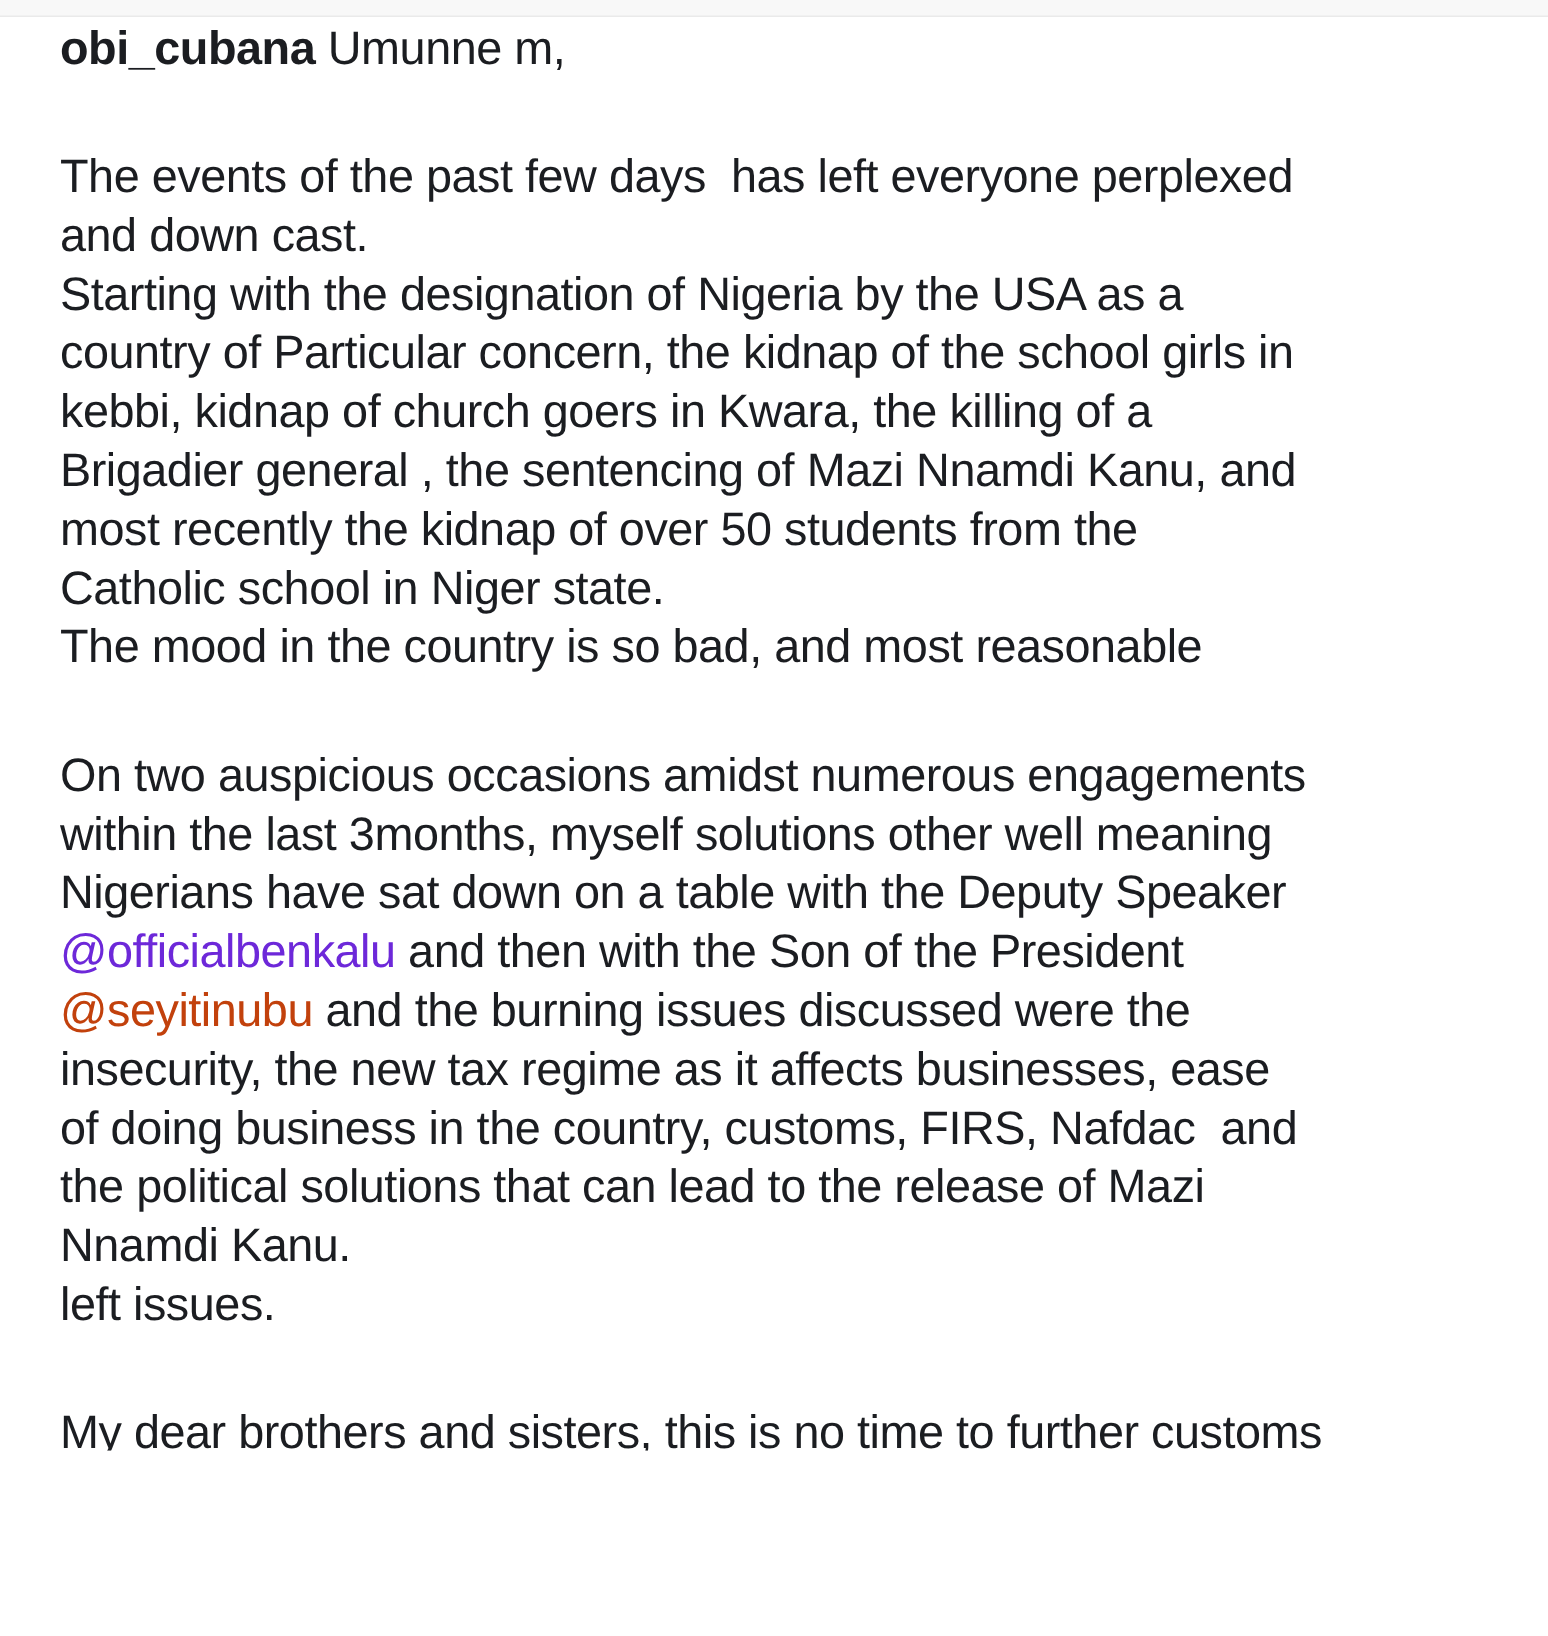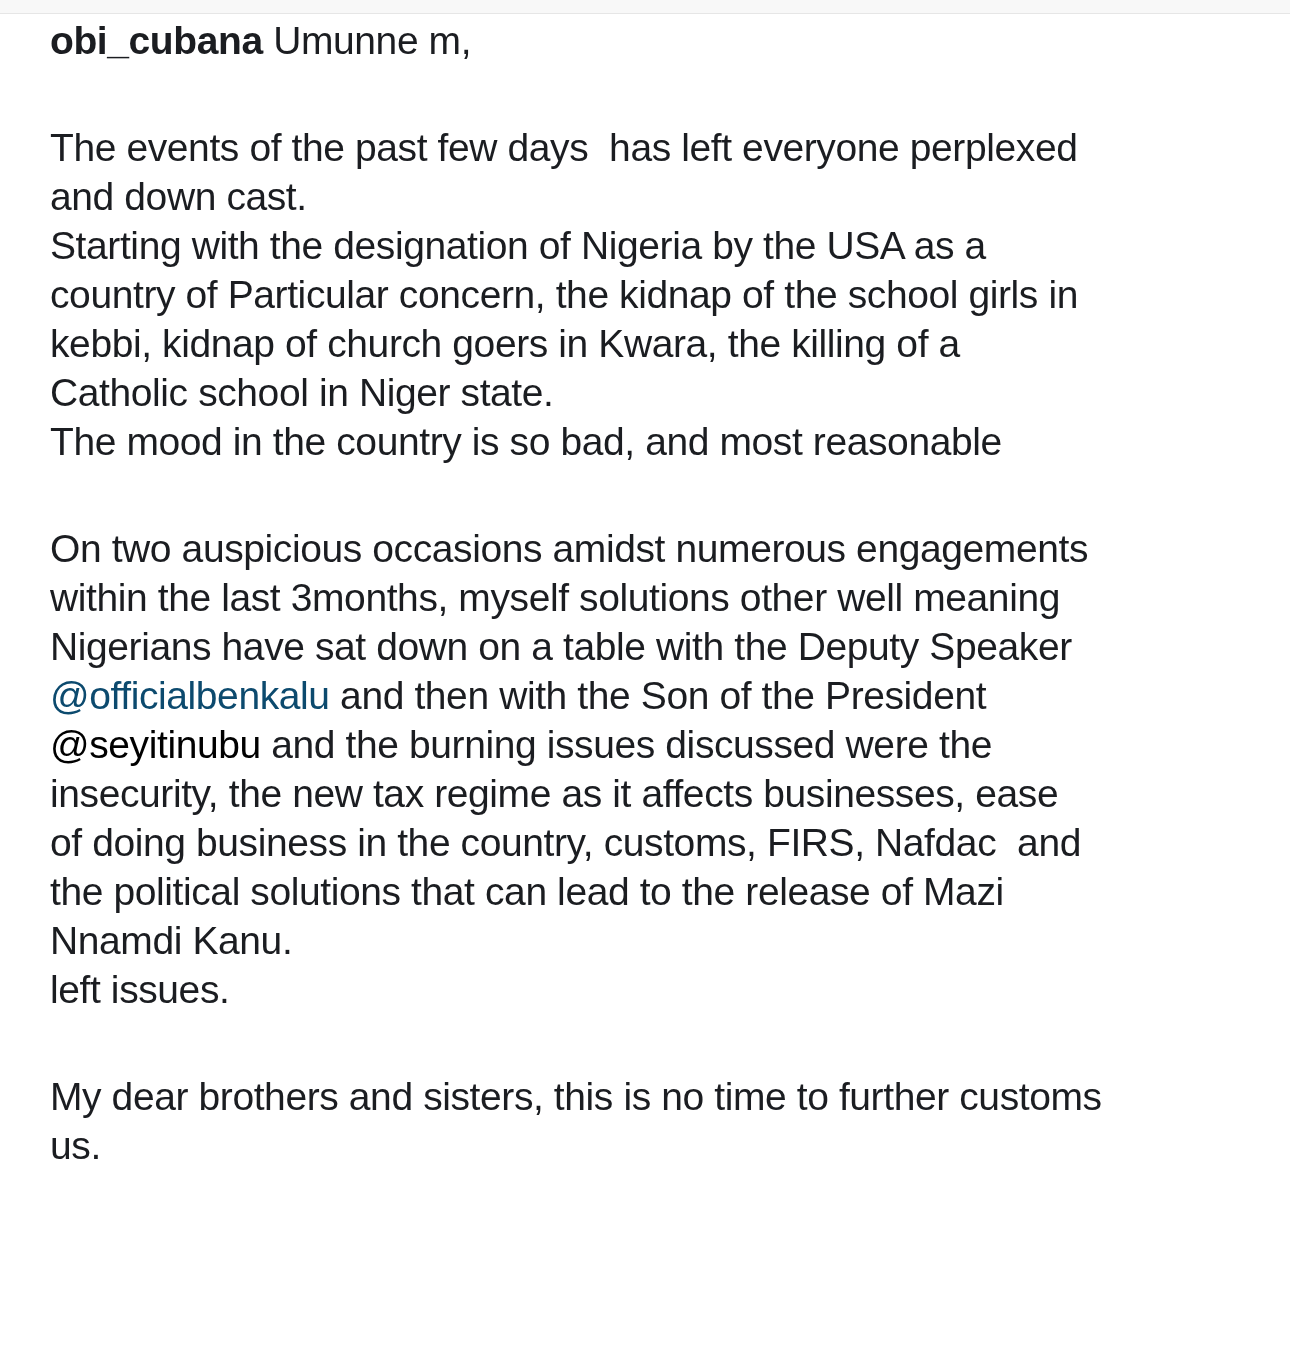--- a/index.html
+++ b/index.html
@@ -49,28 +49,30 @@
 <div class="page">
   <div class="top-strip"></div>
   <div class="caption" id="caption" style="color: rgb(27, 29, 33);">
       <div class="line"><span class="username">obi_cubana</span><span> Umunne m,</span></div>
       <div class="line blank"></div>
       <div class="line"><span>The events of the past few days  has left everyone perplexed</span></div>
       <div class="line"><span>and down cast.</span></div>
       <div class="line"><span>Starting with the designation of Nigeria by the USA as a</span></div>
       <div class="line"><span>country of Particular concern, the kidnap of the school girls in</span></div>
       <div class="line"><span>kebbi, kidnap of church goers in Kwara, the killing of a</span></div>
+      <div class="line"><span>Brigadier general , the sentencing of Mazi Nnamdi Kanu, and</span></div>
+      <div class="line"><span>most recently the kidnap of over 50 students from the</span></div>
       <div class="line"><span>Catholic school in Niger state.</span></div>
       <div class="line"><span>The mood in the country is so bad, and most reasonable</span></div>
       <div class="line blank"></div>
       <div class="line"><span>On two auspicious occasions amidst numerous engagements</span></div>
       <div class="line"><span>within the last 3months, myself solutions other well meaning</span></div>
       <div class="line"><span>Nigerians have sat down on a table with the Deputy Speaker</span></div>
-      <div class="line"><span class="mention" style="color: #0c4a6e;">@officialbenkalu</span><span> and then with the Son of the President</span></div>
-      <div class="line"><span class="mention" style="color: #000000;">@seyitinubu</span><span> and the burning issues discussed were the</span></div>
+      <div class="line"><span class="mention" style="color: #6d28d9;">@officialbenkalu</span><span> and then with the Son of the President</span></div>
+      <div class="line"><span class="mention" style="color: #c2410c;">@seyitinubu</span><span> and the burning issues discussed were the</span></div>
       <div class="line"><span>insecurity, the new tax regime as it affects businesses, ease</span></div>
       <div class="line"><span>of doing business in the country, customs, FIRS, Nafdac  and</span></div>
       <div class="line"><span>the political solutions that can lead to the release of Mazi</span></div>
       <div class="line"><span>Nnamdi Kanu.</span></div>
       <div class="line"><span>left issues.</span></div>
       <div class="line blank"></div>
       <div class="line"><span>My dear brothers and sisters, this is no time to further customs</span></div>
       <div class="line"><span>us.</span></div>
     </div>
 </div>

